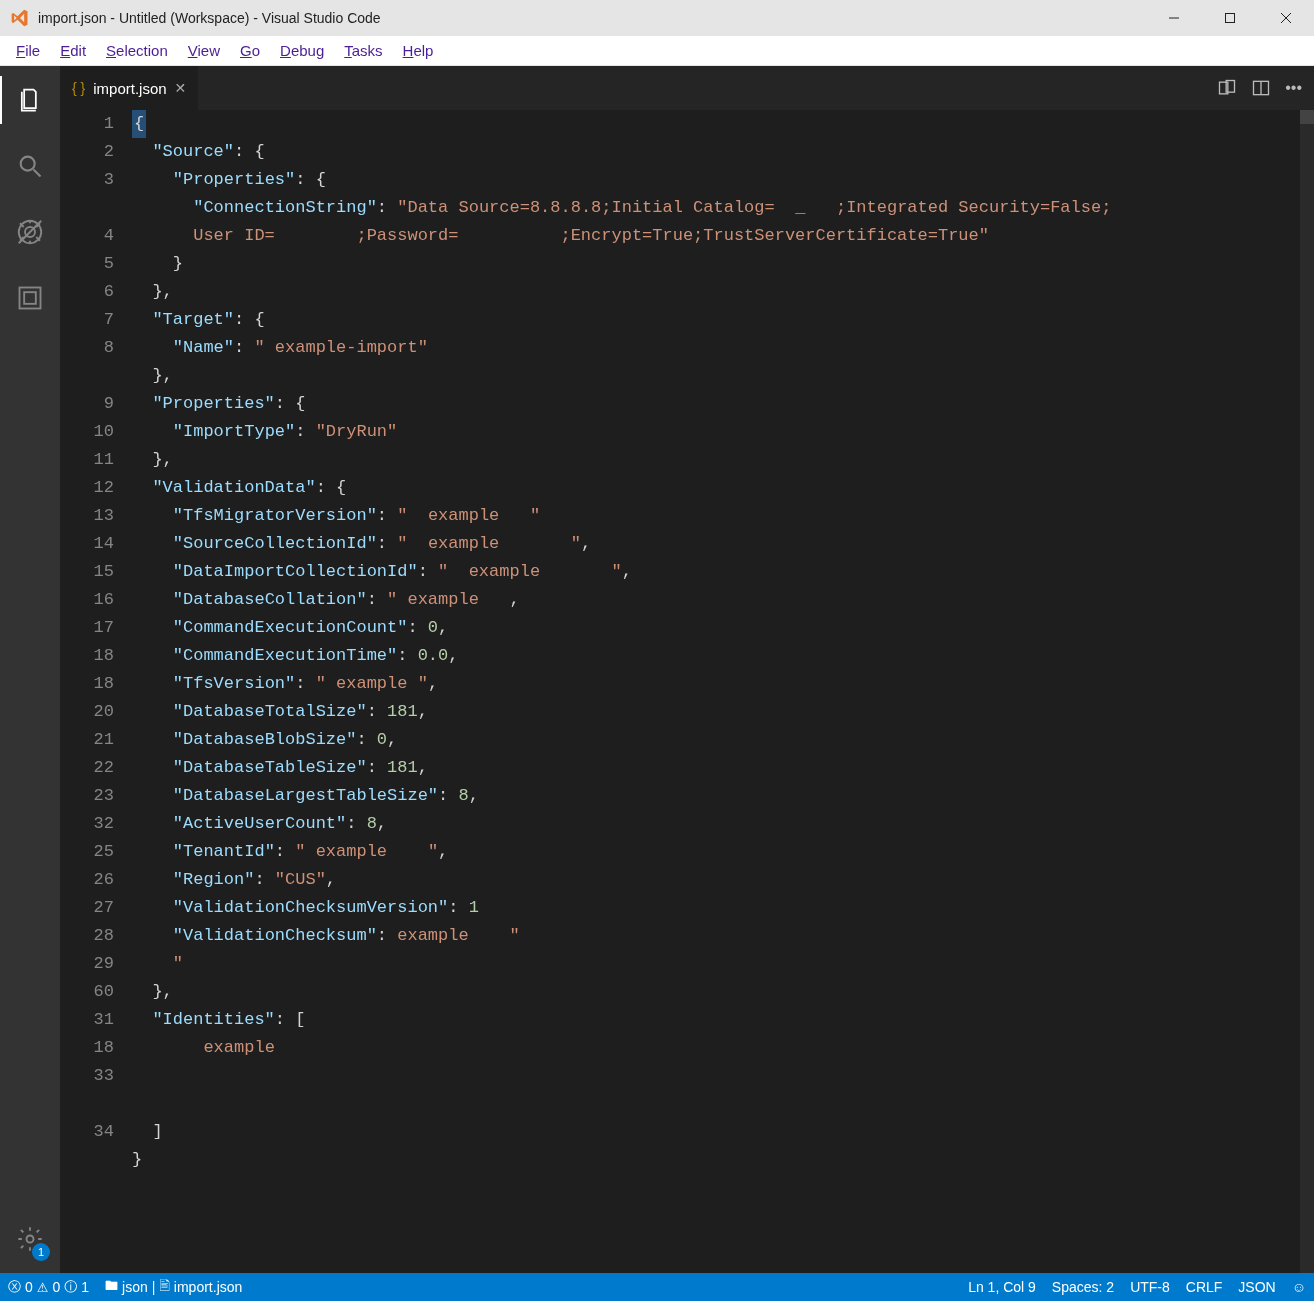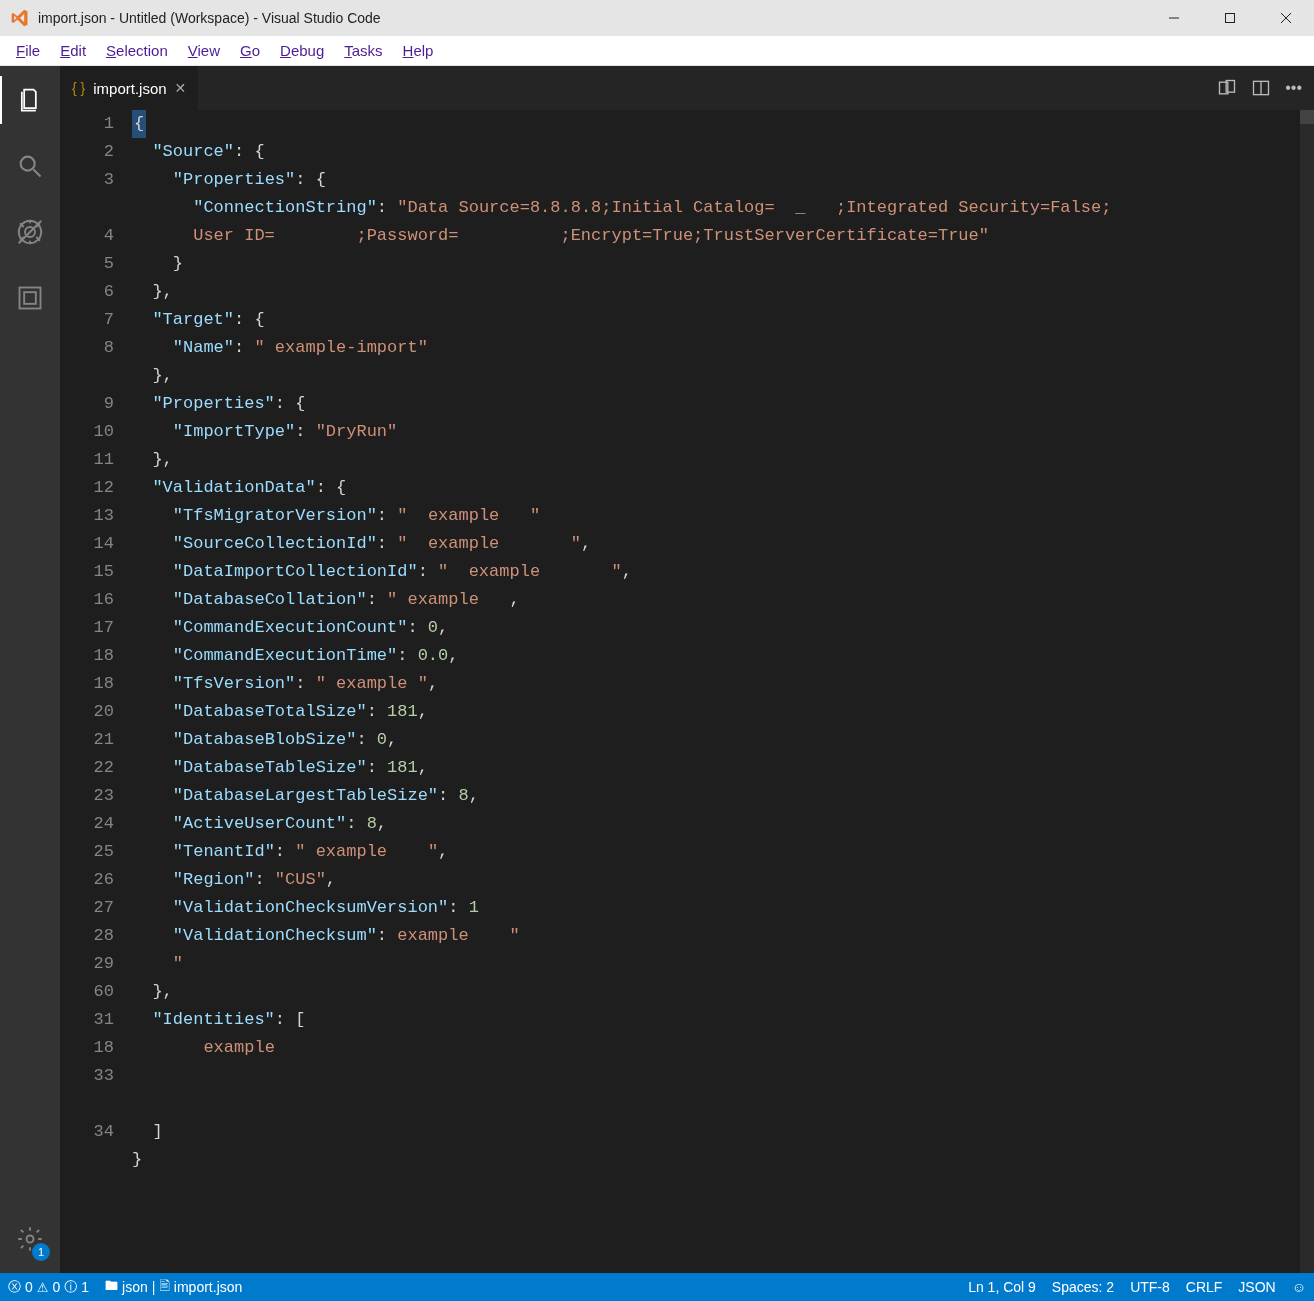--- a/index.html
+++ b/index.html
@@ -334,21 +334,21 @@
           <div>14</div>
           <div>15</div>
           <div>16</div>
           <div>17</div>
           <div>18</div>
           <div>18</div>
           <div>20</div>
           <div>21</div>
           <div>22</div>
           <div>23</div>
-          <div>24</div>
+          <div>32</div>
           <div>25</div>
           <div>26</div>
           <div>27</div>
           <div>28</div>
           <div>29</div>
           <div>60</div>
           <div>31</div>
           <div>18</div>
           <div>33</div>
           <div></div>

